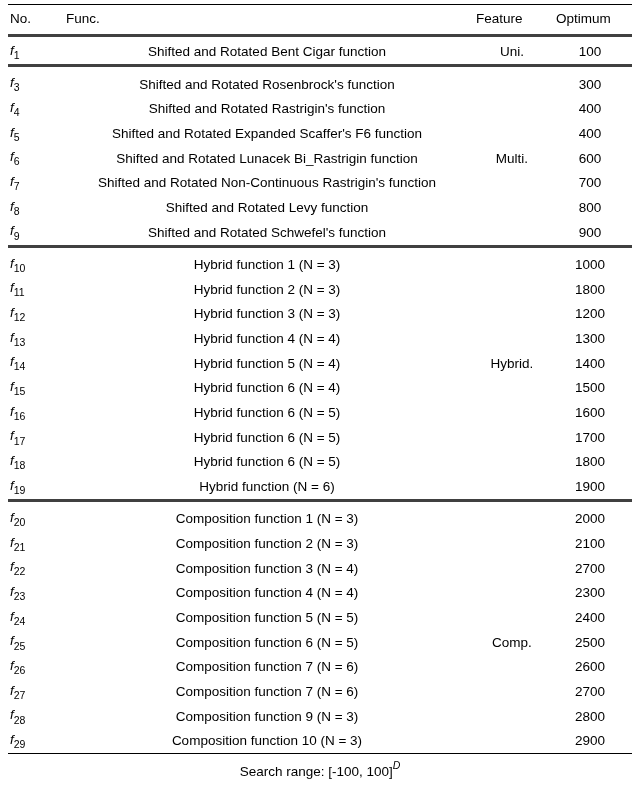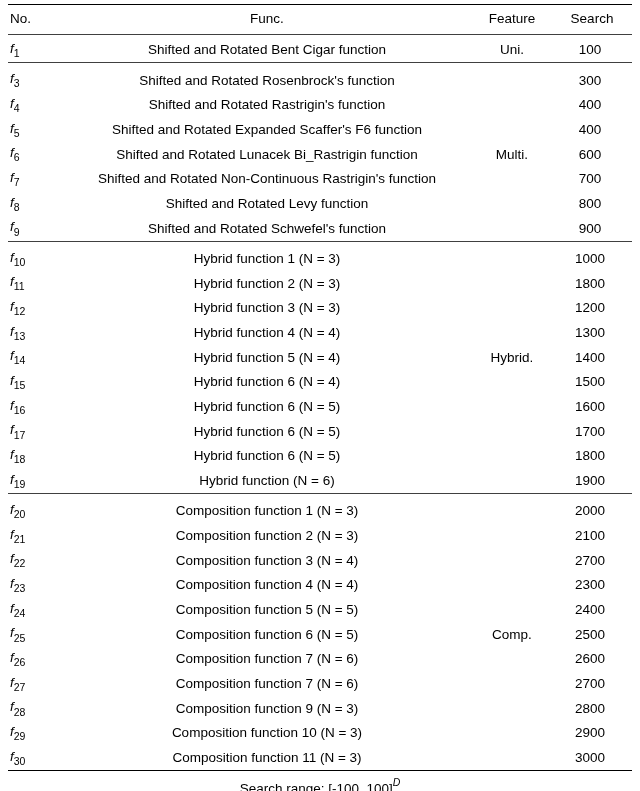--- a/index.html
+++ b/index.html
@@ -20,35 +20,35 @@
     width: 100%;
     border-collapse: collapse;
     table-layout: fixed;
   }
   col.c-no   { width: 54px; }
   col.c-func { width: auto; }
   col.c-feat { width: 80px; }
   col.c-opt  { width: 80px; }
   th {
     font-weight: 400;
-    text-align: center;
+    text-align: left;
     padding: 6px 4px 8px 4px;
   }
   th.no { text-align: left; padding-left: 2px; }
   td {
     padding: 3.5px 4px;
     vertical-align: middle;
   }
   td.no   { text-align: left; font-style: italic; padding-left: 2px; white-space: nowrap; }
   td.no .f { font-style: italic; }
   td.no .s { font-style: normal; font-size: 10.5px; vertical-align: sub; position: relative; top: 0.5px; }
   td.func { text-align: center; }
   td.feat { text-align: center; }
   td.opt  { text-align: center; padding-right: 8px; }
-  tr.ruleT td, tr.ruleT th { border-top: 1px solid #404040; }
+  tr.ruleT td, tr.ruleT th { border-top: 3px solid #404040; }
   .groupPad td { padding-top: 8px; }
   .groupPadS td { padding-top: 6px; }
   .footer {
     text-align: center;
     padding: 6px 0 4px 0;
   }
   .footer .sup {
     font-size: 10.5px;
     font-style: italic;
     vertical-align: super;
@@ -67,21 +67,21 @@
       <col class="c-no">
         <col class="c-func">
         <col class="c-feat">
         <col class="c-opt">
     </colgroup>
     <thead>
       <tr>
         <th class="no">No.</th>
         <th>Func.</th>
         <th>Feature</th>
-        <th>Search</th>
+        <th>Optimum</th>
       </tr>
     </thead>
     <tbody id="tb">
         <tr class="ruleT groupPadS">
           <td class="no"><span class="f">f</span><span class="s">1</span></td>
           <td class="func">Shifted and Rotated Bent Cigar function</td>
           <td class="feat">Uni.</td>
           <td class="opt">100</td>
         </tr>
         <tr class="ruleT groupPad">
@@ -238,26 +238,20 @@
           <td class="no"><span class="f">f</span><span class="s">28</span></td>
           <td class="func">Composition function 9 (N = 3)</td>
           <td class="feat"></td>
           <td class="opt">2800</td>
         </tr>
         <tr>
           <td class="no"><span class="f">f</span><span class="s">29</span></td>
           <td class="func">Composition function 10 (N = 3)</td>
           <td class="feat"></td>
           <td class="opt">2900</td>
-        </tr>
-        <tr>
-          <td class="no"><span class="f">f</span><span class="s">30</span></td>
-          <td class="func">Composition function 11 (N = 3)</td>
-          <td class="feat"></td>
-          <td class="opt">3000</td>
         </tr>
       </tbody>
   </table>
   <div class="hline"></div>
   <div class="footer">
     <span>Search range: [-100, 100]</span><span class="sup">D</span>
   </div>
 
 </div>
 

